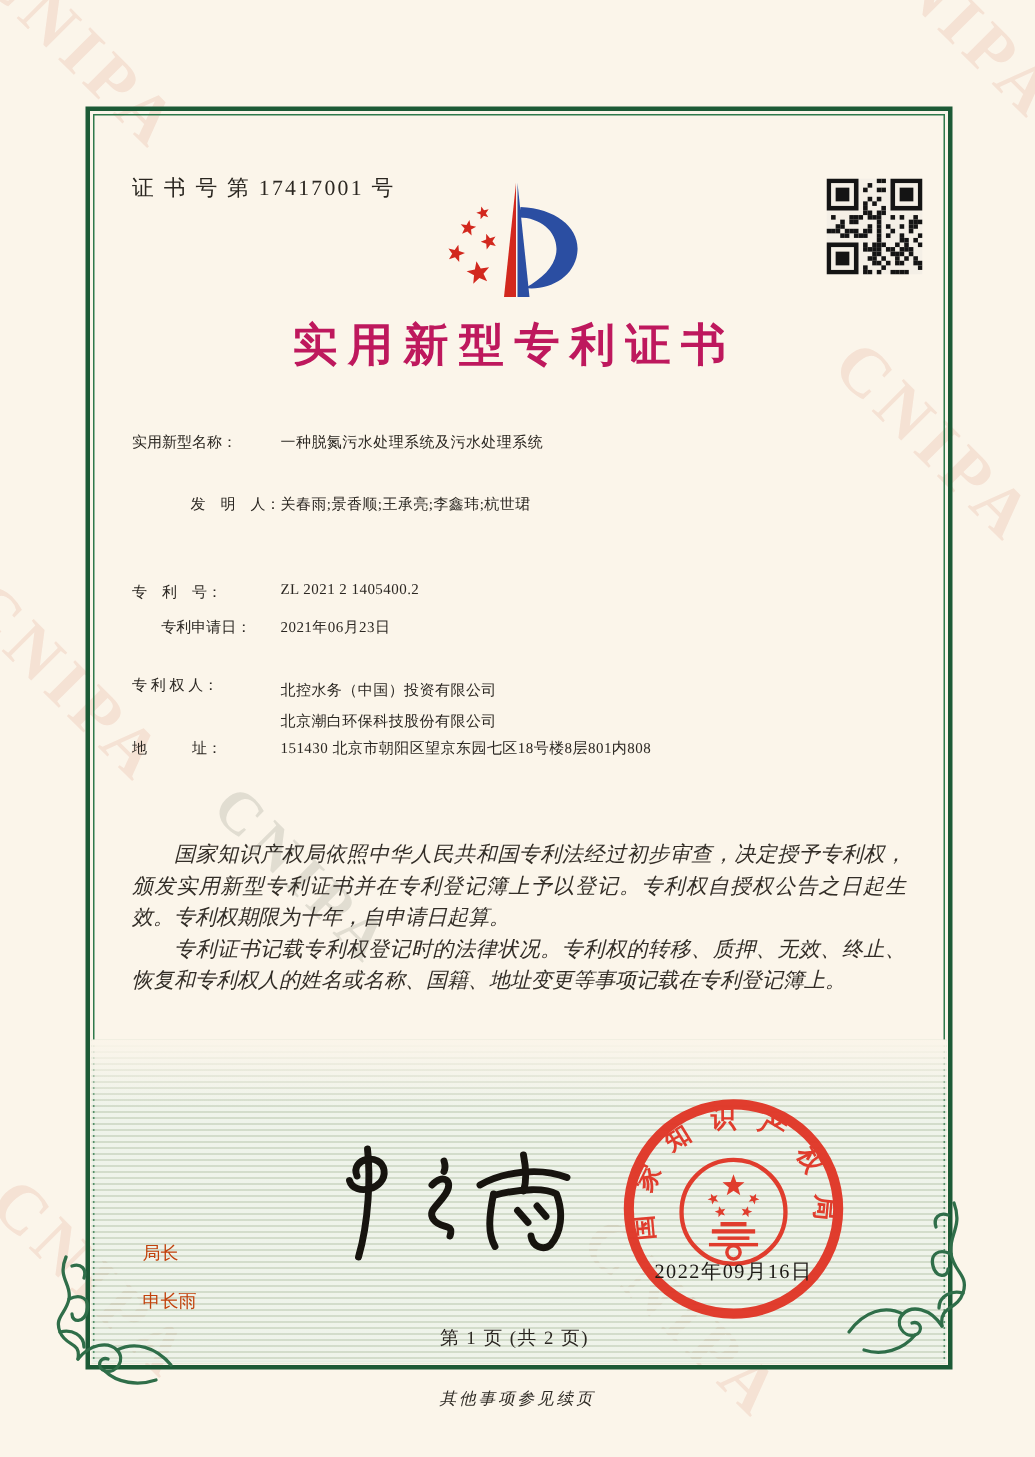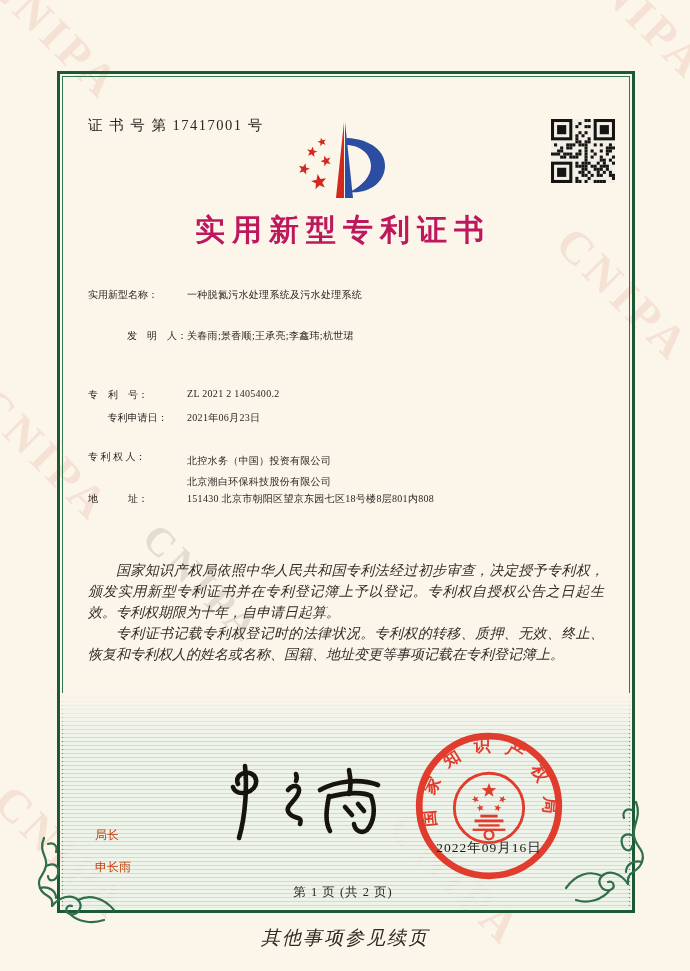--- a/index.html
+++ b/index.html
@@ -93,21 +93,21 @@
     text-align:center;font-size:13.5px;letter-spacing:1px;color:#1d1a16;
   }
 
   
   .page-info{
     position:absolute;left:57px;top:884px;width:572px;z-index:3;
     text-align:center;font-size:12.5px;color:#2b2722;letter-spacing:1px;
   }
   .footer-note{
     position:absolute;left:0;top:925px;width:690px;z-index:3;
-    text-align:center;font-size:19px;font-style:italic;color:#2e2a24;letter-spacing:2px;
+    text-align:center;font-size:11px;font-style:italic;color:#2e2a24;letter-spacing:2px;
   }
 
   .ornament{position:absolute;z-index:5;}
   .orn-left{left:34px;top:836px;}
   .orn-right{left:564px;top:800px;transform:scaleX(-1);}
 </style>
 </head>
 <body>
 
 <div class="page">

